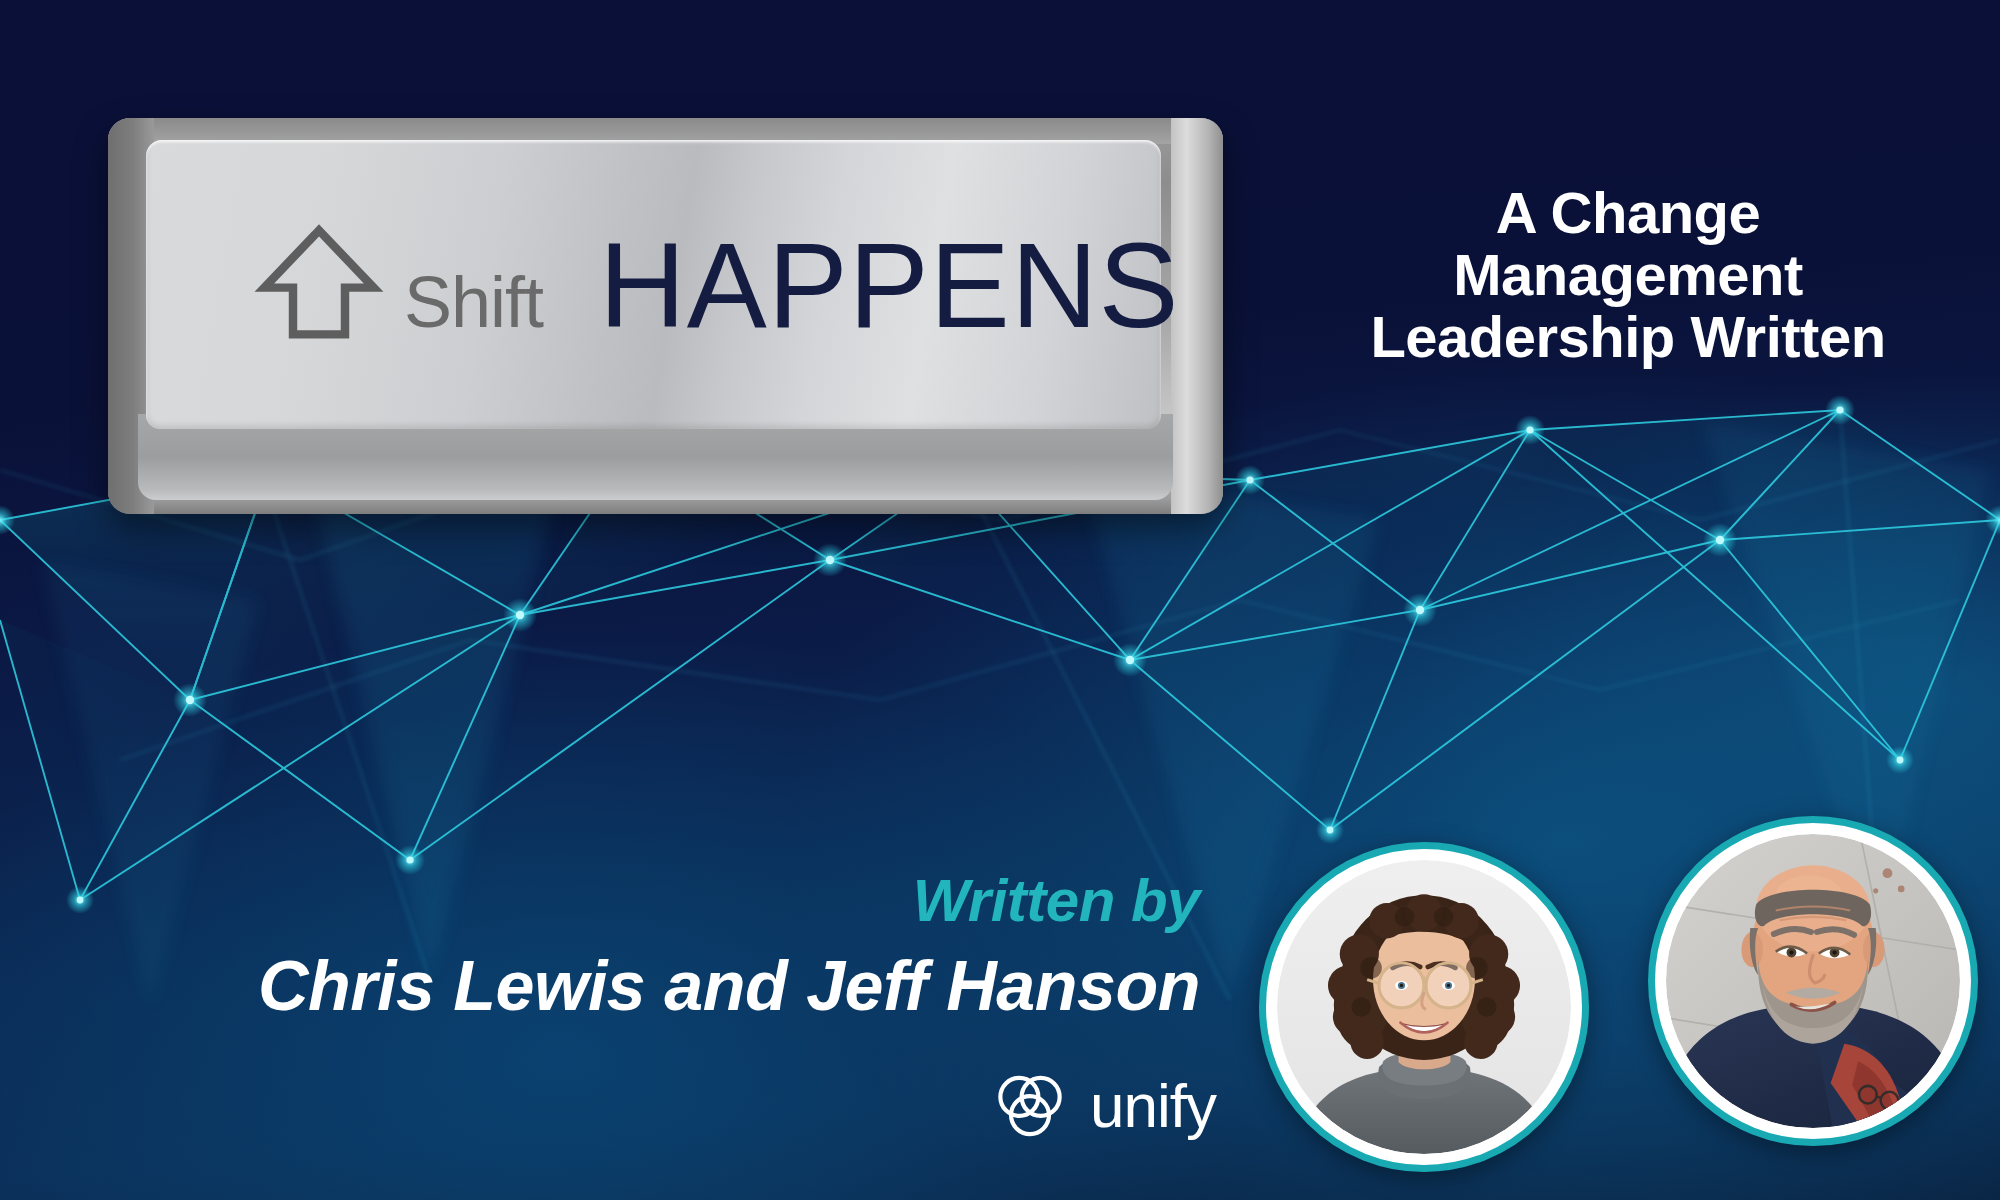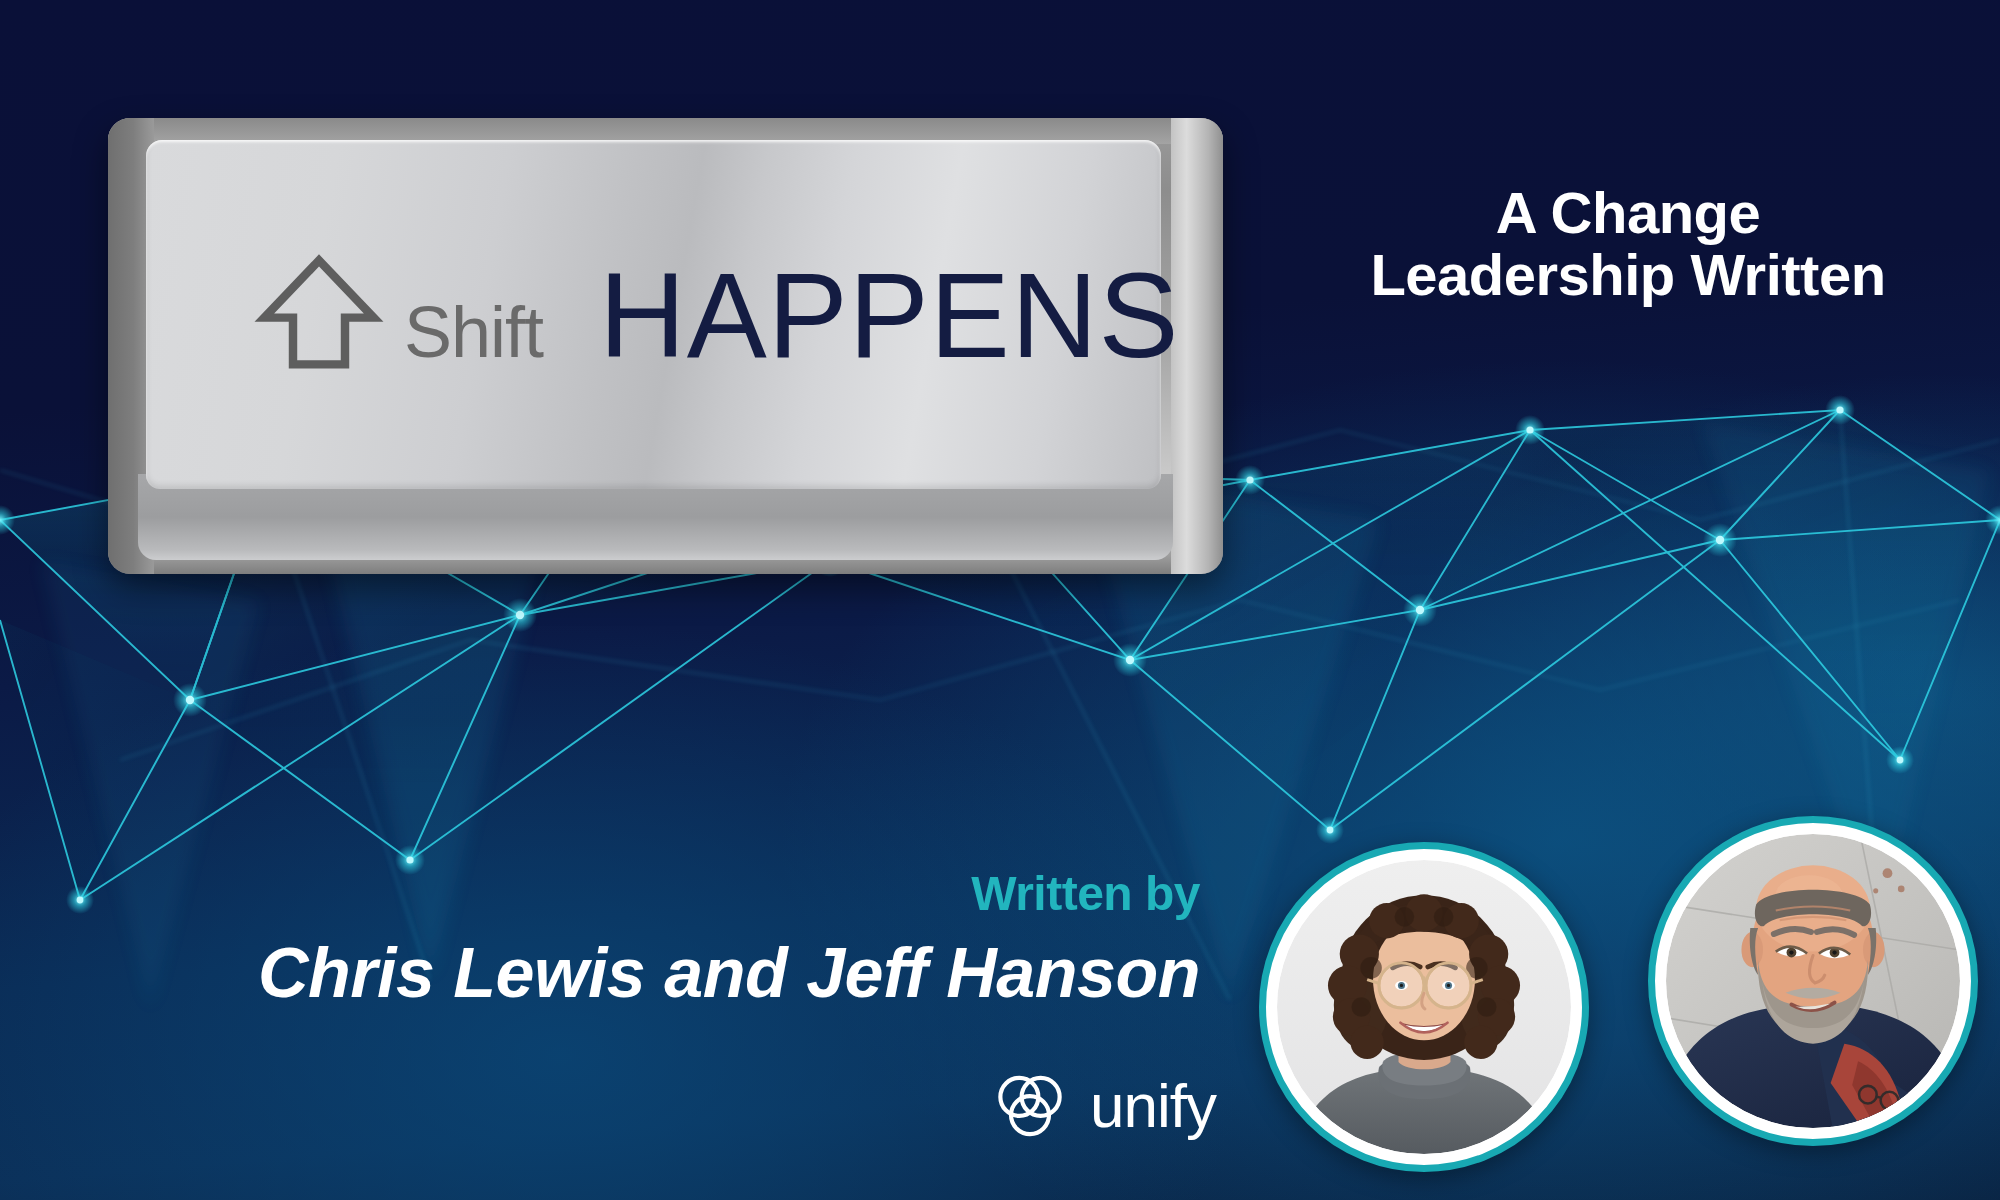--- a/index.html
+++ b/index.html
@@ -24,21 +24,21 @@
   
   .polynet{
     position:absolute; left:0; top:0; width:2000px; height:1200px;
     pointer-events:none;
   }
 
   
   .keycap{
     position:absolute;
     left:108px; top:118px;
-    width:1115px; height:456px;text-decoration:underline;
+    width:1115px; height:396px;text-decoration:underline;
   }
   .key-body{
     position:absolute; inset:0;
     border-radius:22px;
     background:linear-gradient(180deg,#9b9b9b 0%,#8d8d8d 16%,#a9a9a9 52%,#c9c9c9 78%,#9d9d9d 96%,#7e7e7e 100%);
     box-shadow:0 14px 34px rgba(0,0,0,.45);
   }
   .key-rim-left{
     position:absolute; left:0; top:0; bottom:0; width:46px;
     border-radius:22px 0 0 22px;
@@ -106,23 +106,24 @@
 
   
   .credits{
     position:absolute;
     left:120px; top:868px;
     width:1080px;
     text-align:right;
   }
   .written-by{
     color:#22B5BE;
-    font-size:48px; font-weight:700;
+    font-size:60px; font-weight:700;
     letter-spacing:-0.5px;
     line-height:1.1;
+    font-style:italic;
   }
   .authors{
     margin-top:14px;
     color:#FFFFFF;
     font-size:70px; font-weight:700;
     letter-spacing:-0.5px;
     line-height:1.1;
     white-space:nowrap;
     font-style:italic;
   }
@@ -302,20 +303,21 @@
       </svg>
       <div class="key-labels">
         <span class="lbl-shift">Shift</span>
         <span class="lbl-happens">HAPPENS</span>
       </div>
     </div>
   </div>
 
   <div class="headline">
     <span class="hl-line">A Change</span>
+    <span class="hl-line">Management</span>
     <span class="hl-line">Leadership Written</span>
   </div>
 
   <div class="credits">
     <div class="written-by">Written by</div>
     <div class="authors">Chris Lewis and Jeff Hanson</div>
   </div>
 
   <div class="unify">
     <svg class="unify-mark" viewBox="0 0 100 100">

